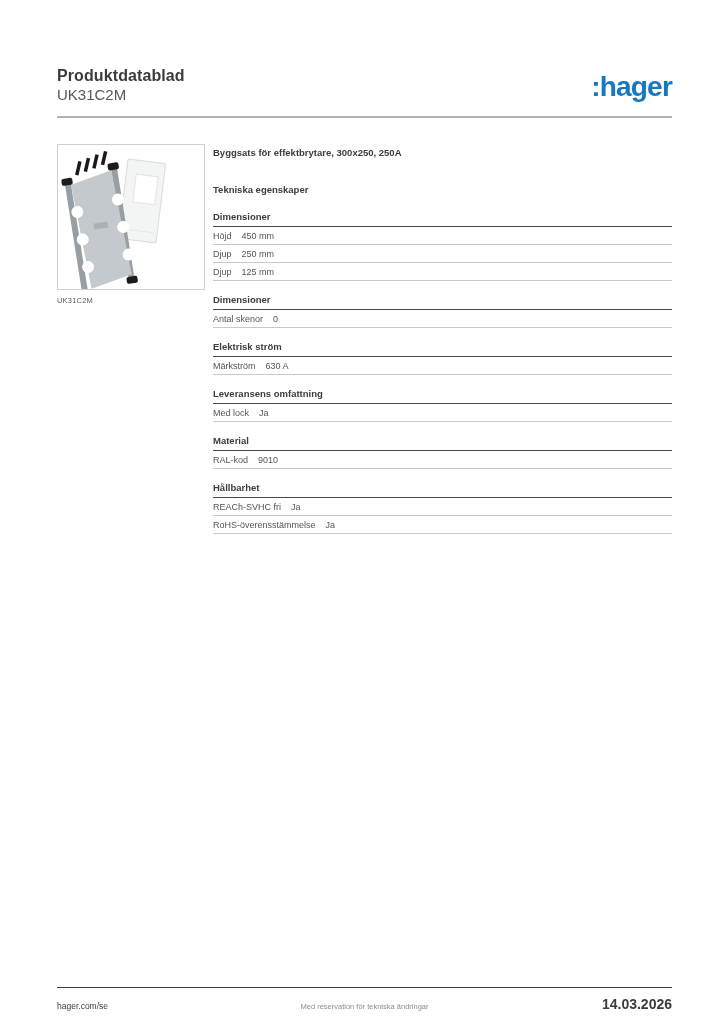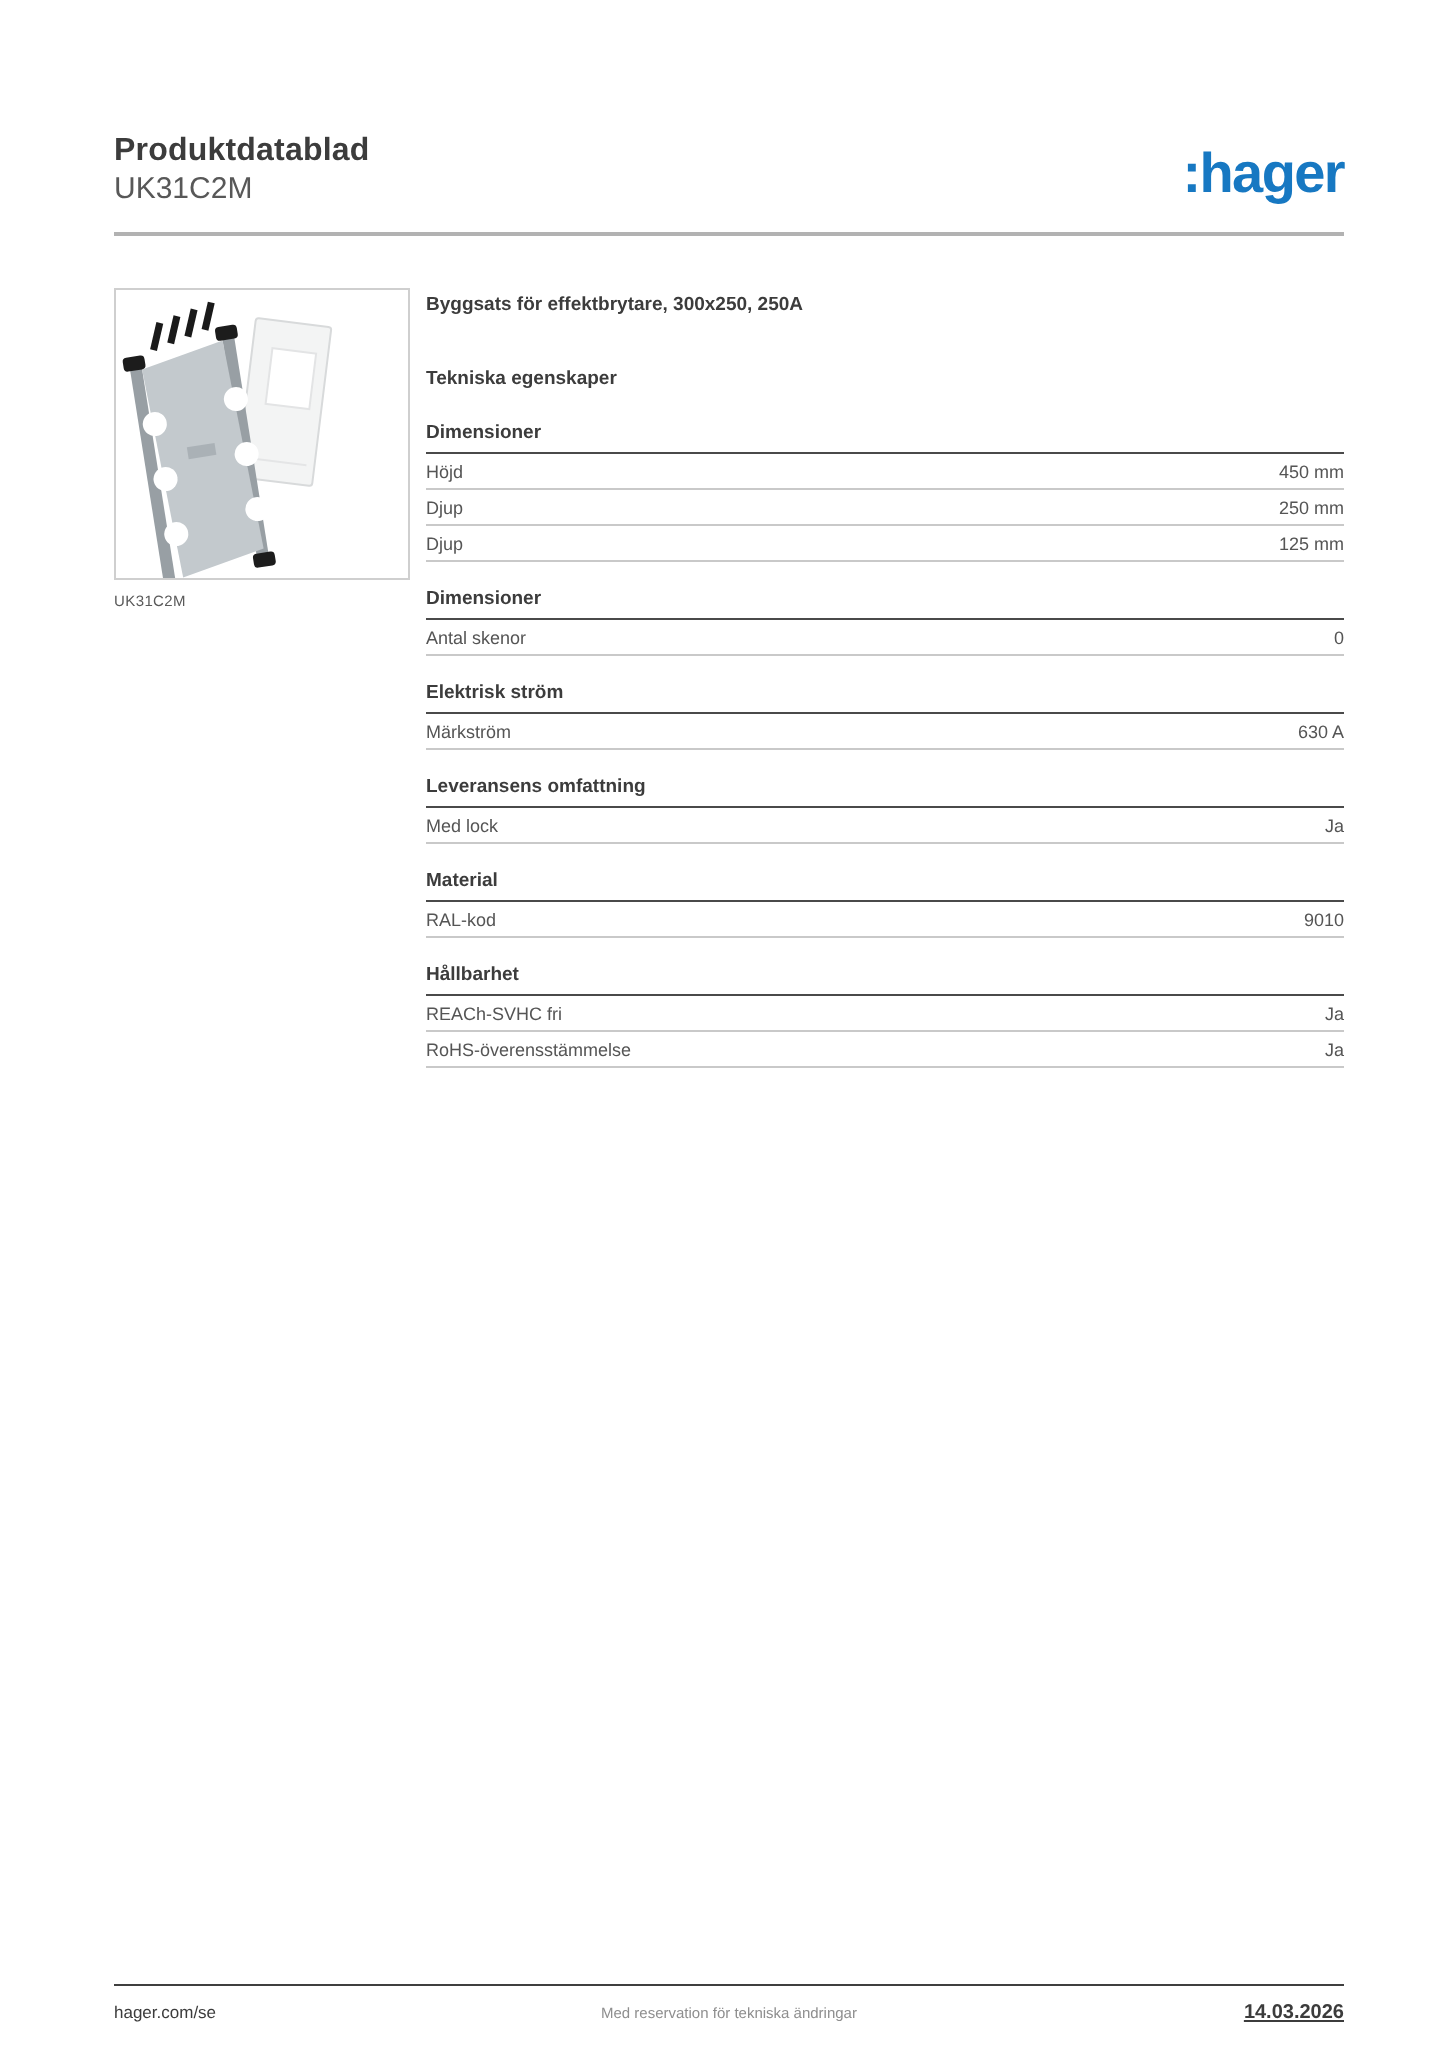--- a/index.html
+++ b/index.html
@@ -22,33 +22,33 @@
   .imgbox svg { display:block; }
   .imgcaption { font-size:7.5px; color:#5a5a5a; margin-top:6px; letter-spacing:0.2px; }
 
   .speccol { flex:1; min-width:0; padding-top:3px; }
   .prod-title { font-size:9.5px; font-weight:bold; color:#3c3c3c; }
   .tech-heading { font-size:9.5px; font-weight:bold; color:#3c3c3c; margin-top:26px; }
   .sections { margin-top:16px; }
   .section + .section { margin-top:13px; }
   .section-name { font-size:9.5px; font-weight:bold; color:#3c3c3c;
                   padding-bottom:4px; border-bottom:1px solid #4a4a4a; }
-  .row { display:flex; justify-content:space-between; align-items:baseline;
+  .row { display:flex; align-items:baseline;
          font-size:9px; color:#555555; padding:4px 0 3px; line-height:10px;
          border-bottom:1px solid #c9c9c9; }
   .row-value { text-align:right; white-space:nowrap; padding-left:10px; }
 
   
   .footer { position:absolute; left:57px; width:615px; bottom:12px;
             border-top:1.5px solid #3f3f3f; padding-top:8px;
             display:flex; align-items:baseline; }
   .f-cell { flex:1; }
   .f-left  { font-size:8.5px; font-weight:normal; color:#3c3c3c; text-align:left; }
   .f-center{ font-size:7.5px; font-weight:400; color:#8e8e8e; text-align:center; }
-  .f-right { font-size:10px; font-weight:bold; color:#3c3c3c; text-align:right;text-decoration:underline; }
+  .f-right { font-size:14px; font-weight:bold; color:#3c3c3c; text-align:right; }
 </style>
 </head>
 <body>
 
 <div class="page">
   <div class="content">
 
     <div class="hdr">
       <div>
         <div class="hdr-title">Produktdatablad</div>

